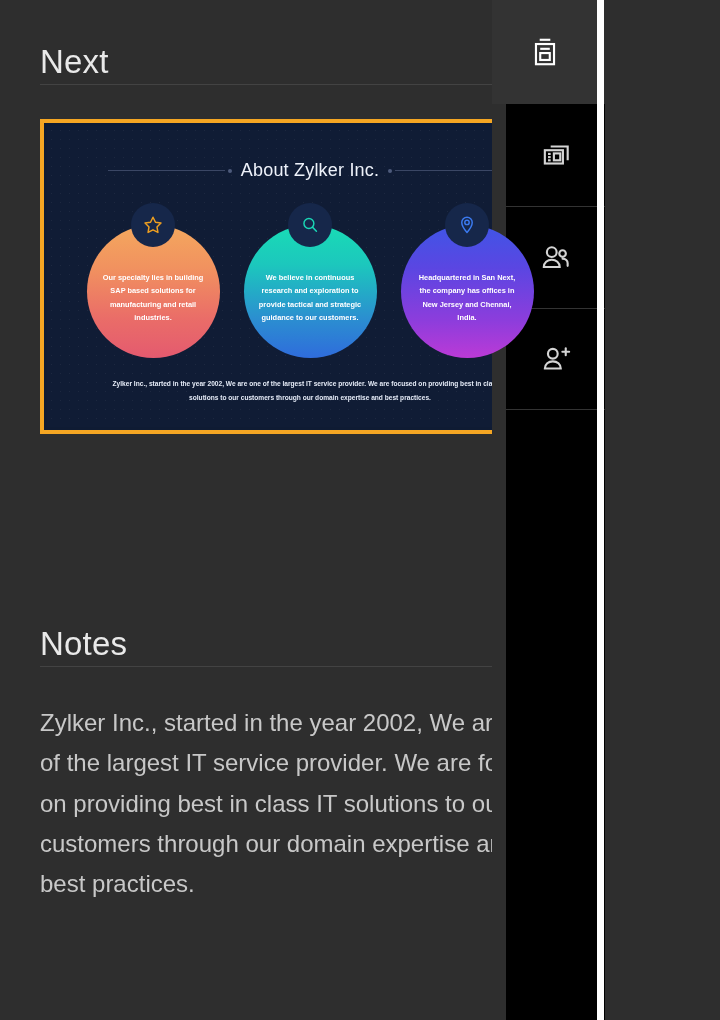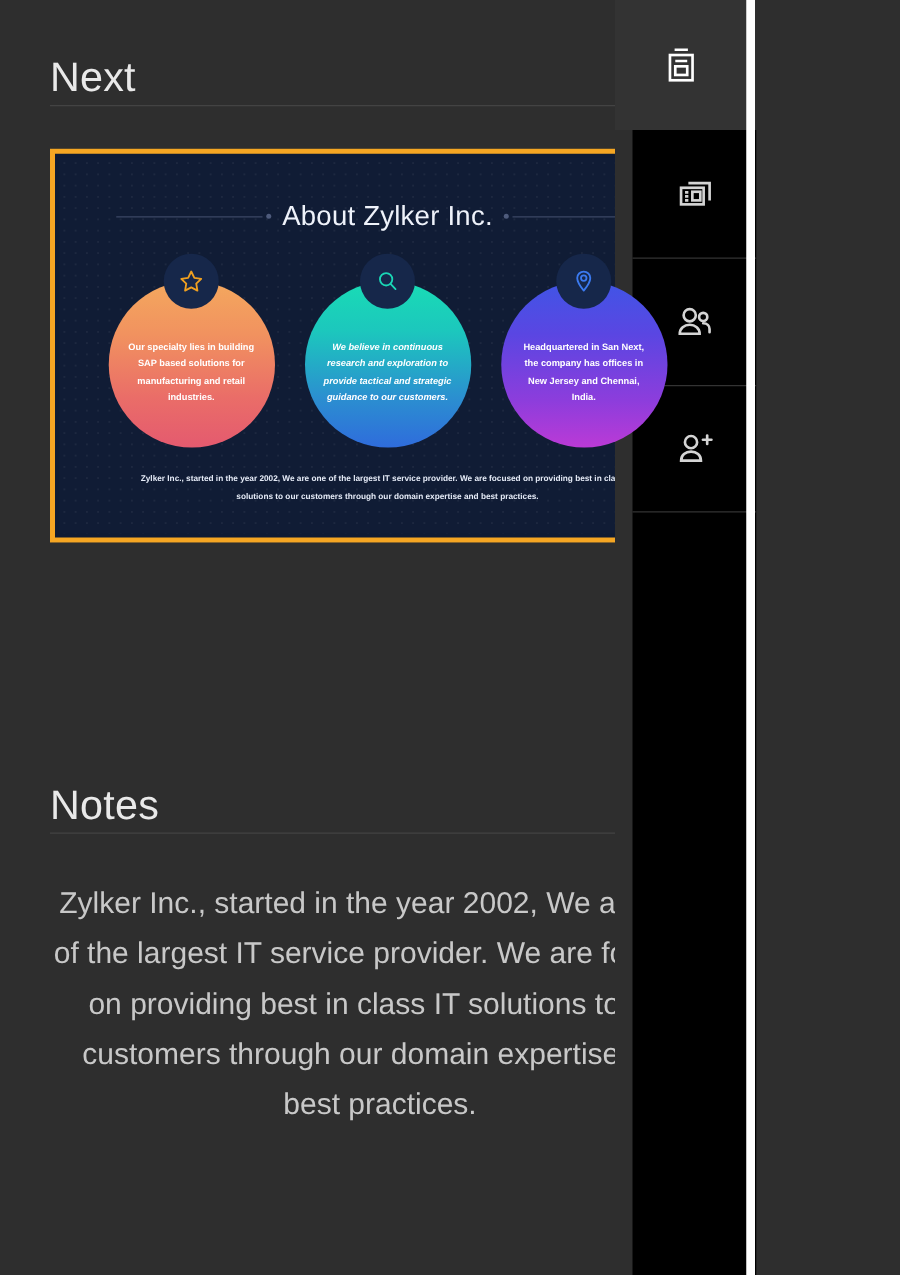--- a/index.html
+++ b/index.html
@@ -119,21 +119,21 @@
     content: "";
     position: absolute;
     top: -1.5px;
     width: 4px; height: 4px;
     border-radius: 50%;
     background: #4e5b7c;
   }
   .title-rule.left::after { right: -7px; }
   .title-rule.right::before { left: -7px; }
   .slide-title {
-    font-size: 22px;
+    font-size: 18px;
     color: #eef2fa;
     font-weight: 400;
     padding: 0 16px;
     white-space: nowrap;
     letter-spacing: 0.2px;
   }
 
   .pillars {
     position: absolute;
     top: 77px; left: 0; right: 0;
@@ -172,36 +172,36 @@
   .pillar-text {
     font-size: 7.4px;
     line-height: 1.82;
     font-weight: 700;
     color: #ffffff;
     text-align: center;
     padding: 0 13px;
     margin-top: 12px;
   }
   .grad-1 { background: linear-gradient(180deg,#f4a85e 0%,#f1925f 32%,#ea6d68 70%,#e45a6f 100%); }
-  .grad-2 { background: linear-gradient(180deg,#19dcb5 0%,#1cc7bd 30%,#2b8fd0 70%,#2f6cdc 100%); font-style: italic; }
+  .grad-2 { background: linear-gradient(180deg,#19dcb5 0%,#1cc7bd 30%,#2b8fd0 70%,#2f6cdc 100%); }
   .grad-3 { background: linear-gradient(180deg,#4055e6 0%,#5a46e2 32%,#8d3ddc 72%,#bb3ad6 100%); }
 
   .slide-footnote {
     position: absolute;
     bottom: 22px;
     left: 56px; right: 56px;
     font-size: 6.6px;
     line-height: 2.1;
     font-weight: 700;
     color: #e5ebf7;
     text-align: center;
   }
 
   
-  .notes-block { margin-top: 148px; text-align: center; }
+  .notes-block { margin-top: 148px; }
   .notes-body {
     margin-top: 36px;
     font-size: 24px;
     line-height: 1.68;
     color: #c8c8c8;
     font-weight: 400;
   }
 
   
   .sidebar {

